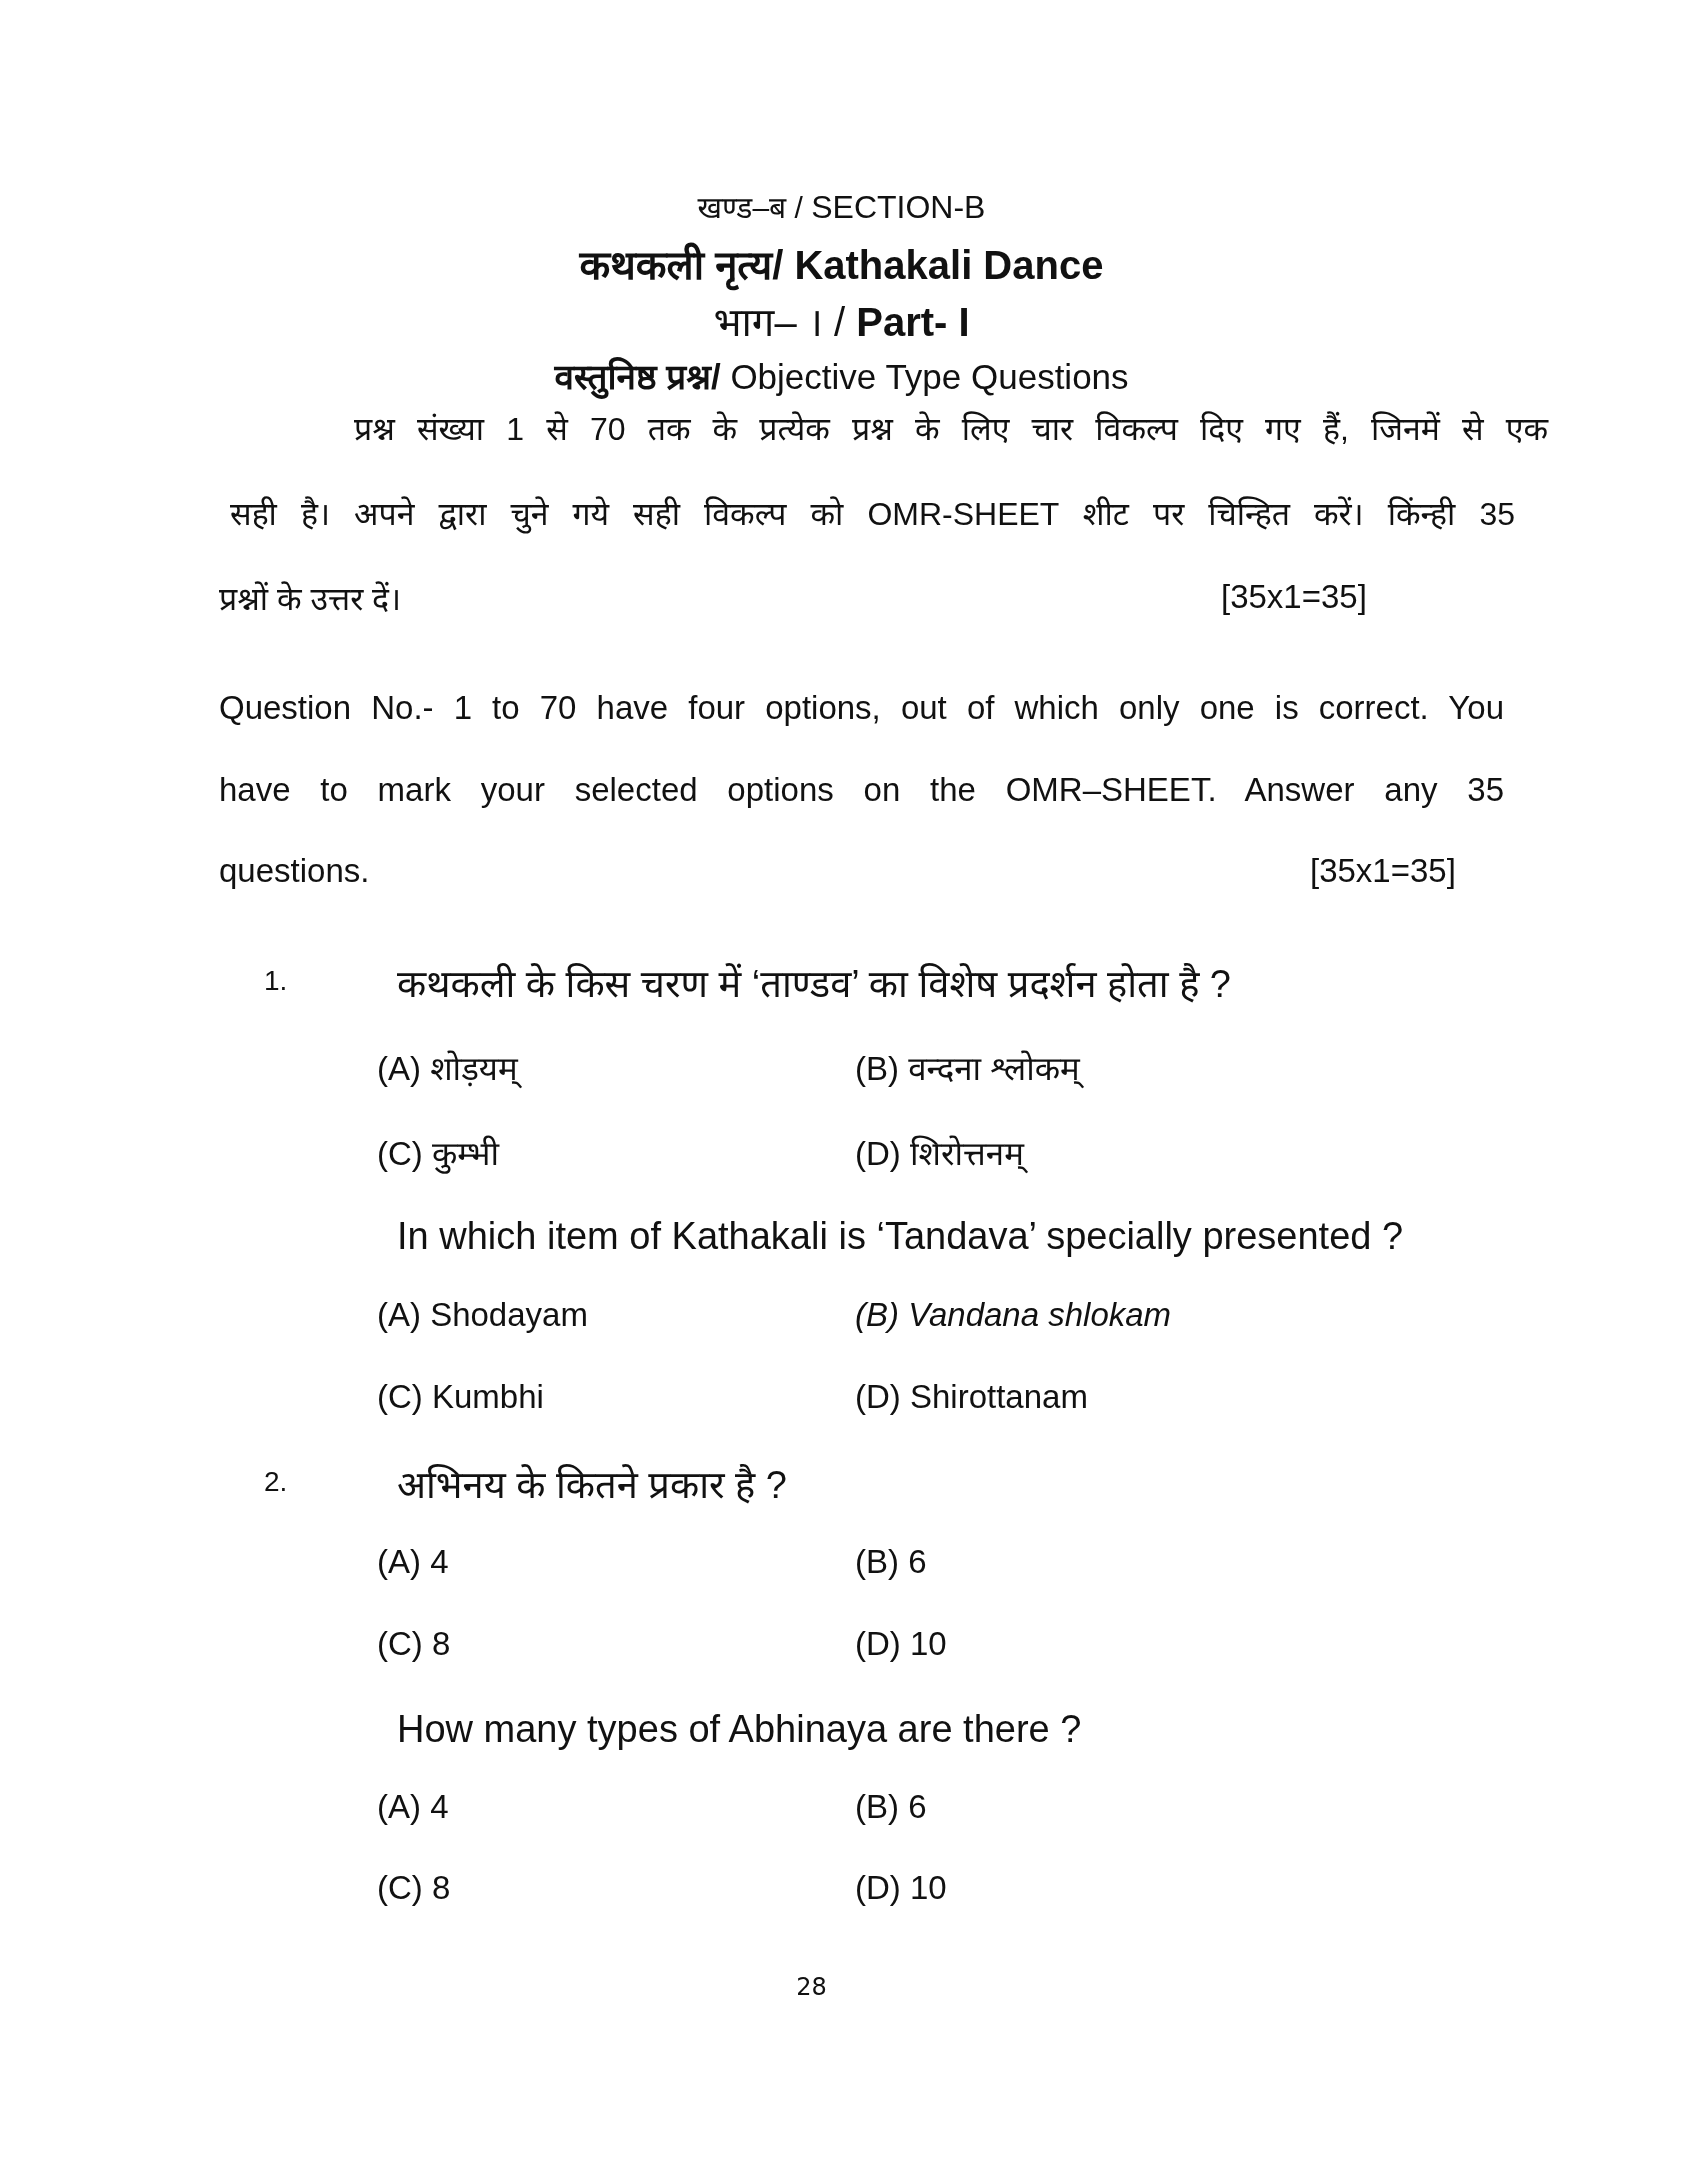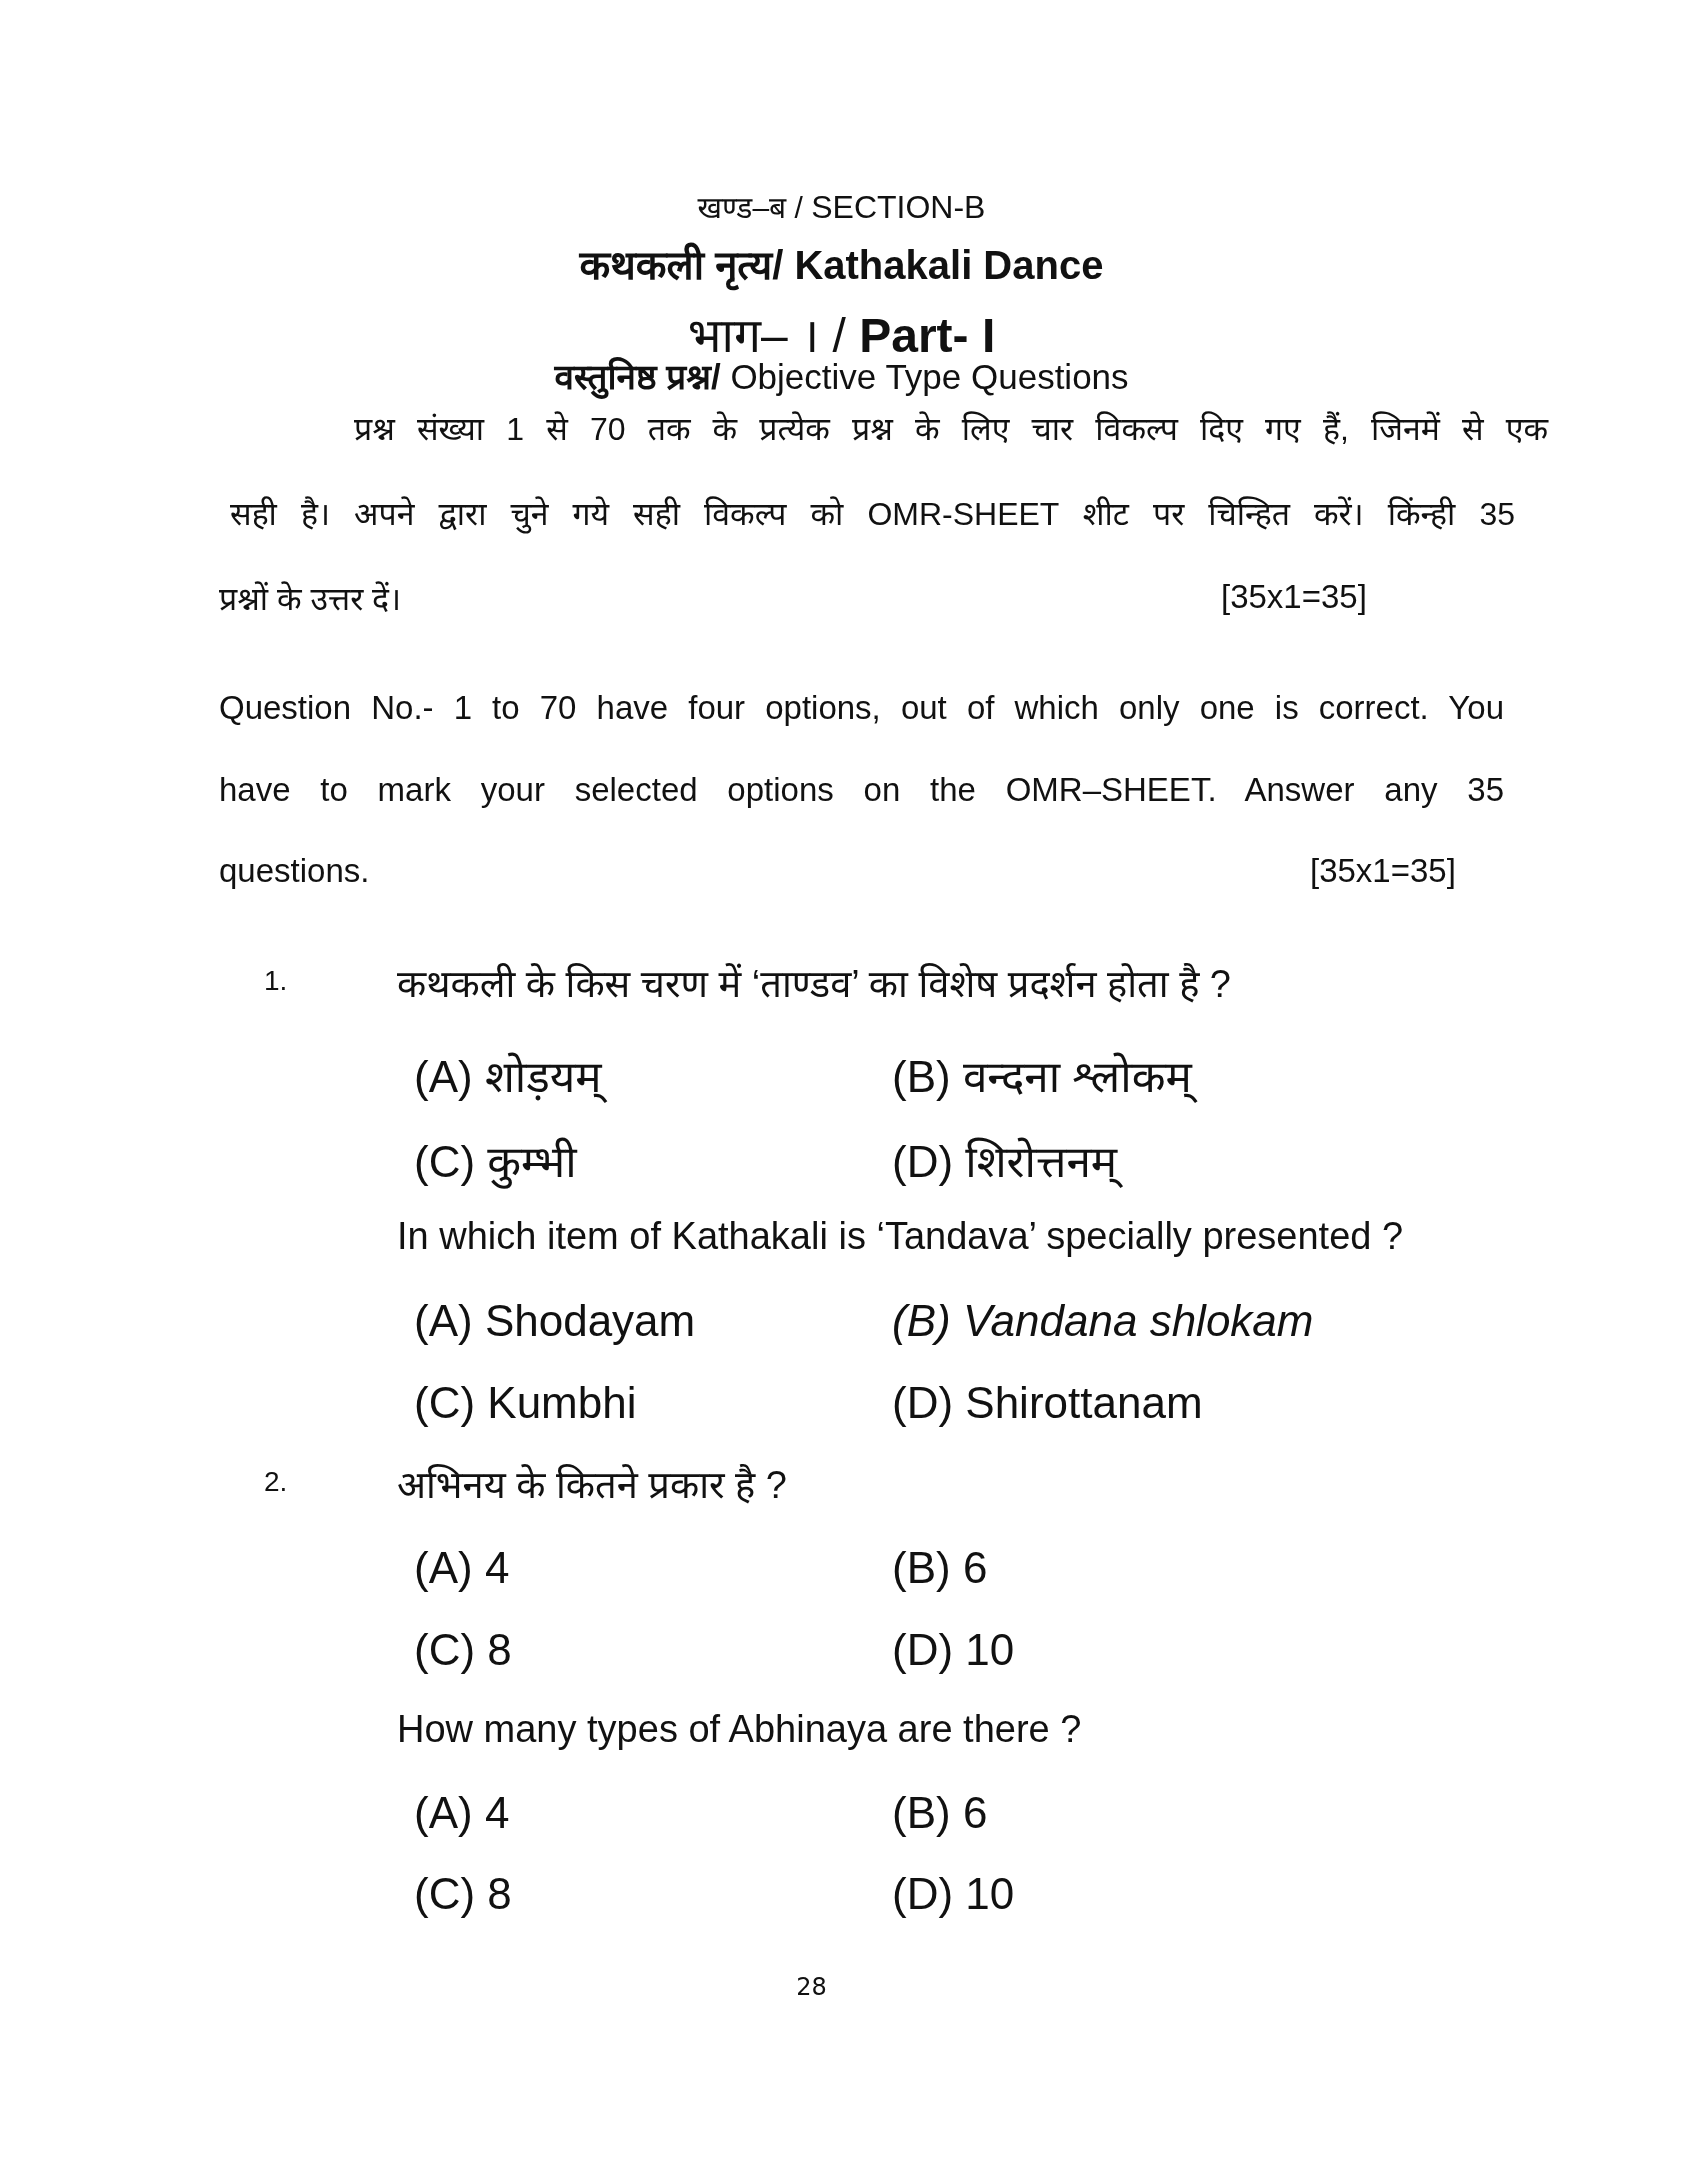--- a/index.html
+++ b/index.html
@@ -2,30 +2,30 @@
 <html><head>
 <meta charset="utf-8">
 <style>
   html, body { margin:0; padding:0; background:#ffffff; }
   body { width:1683px; height:2178px; position:relative; overflow:hidden; color:#111; font-family:"Liberation Sans", "DejaVu Sans", sans-serif; }
   .abs { position:absolute; white-space:nowrap; }
   .center { left:0; width:1683px; text-align:center; }
   .h-section { top:186px; font-size:30px; }
   .h-section .en { font-weight:normal; font-size:32px; }
   .h-title { top:236px; font-size:40px; font-weight:bold; }
-  .h-part { top:293px; font-size:48px; font-weight:bold;margin-top:8px; }
+  .h-part { top:293px; font-size:40px; font-weight:bold; }
   .h-obj { top:352px; font-size:35px; }
   .h-obj .hi { font-weight:bold; }
   .para { position:absolute; left:219px; width:1285px; font-size:32px; }
   .line { position:absolute; left:0; width:1285px; text-align:justify; text-align-last:justify; white-space:nowrap; }
   .line.last { text-align-last:left; }
   .marks { position:absolute; font-size:33px; }
   .qnum { position:absolute; left:264px; font-size:28px; }
   .qtext { position:absolute; left:397px; font-size:38px; white-space:nowrap; }
-  .opt { position:absolute; font-size:44px; white-space:nowrap;margin-left:37px; }
+  .opt { position:absolute; font-size:33px; white-space:nowrap; }
   .colA { left:377px; }
   .colB { left:855px; }
   .pagenum { position:absolute; left:0; width:1623px; text-align:center; top:1973px; font-size:24px; font-family:"DejaVu Sans", sans-serif; }
 </style>
 </head>
 <body>
 
 <div class="abs center h-section">
   <span>खण्ड–ब</span><span> / </span><span class="en">SECTION-B</span>
 </div>

